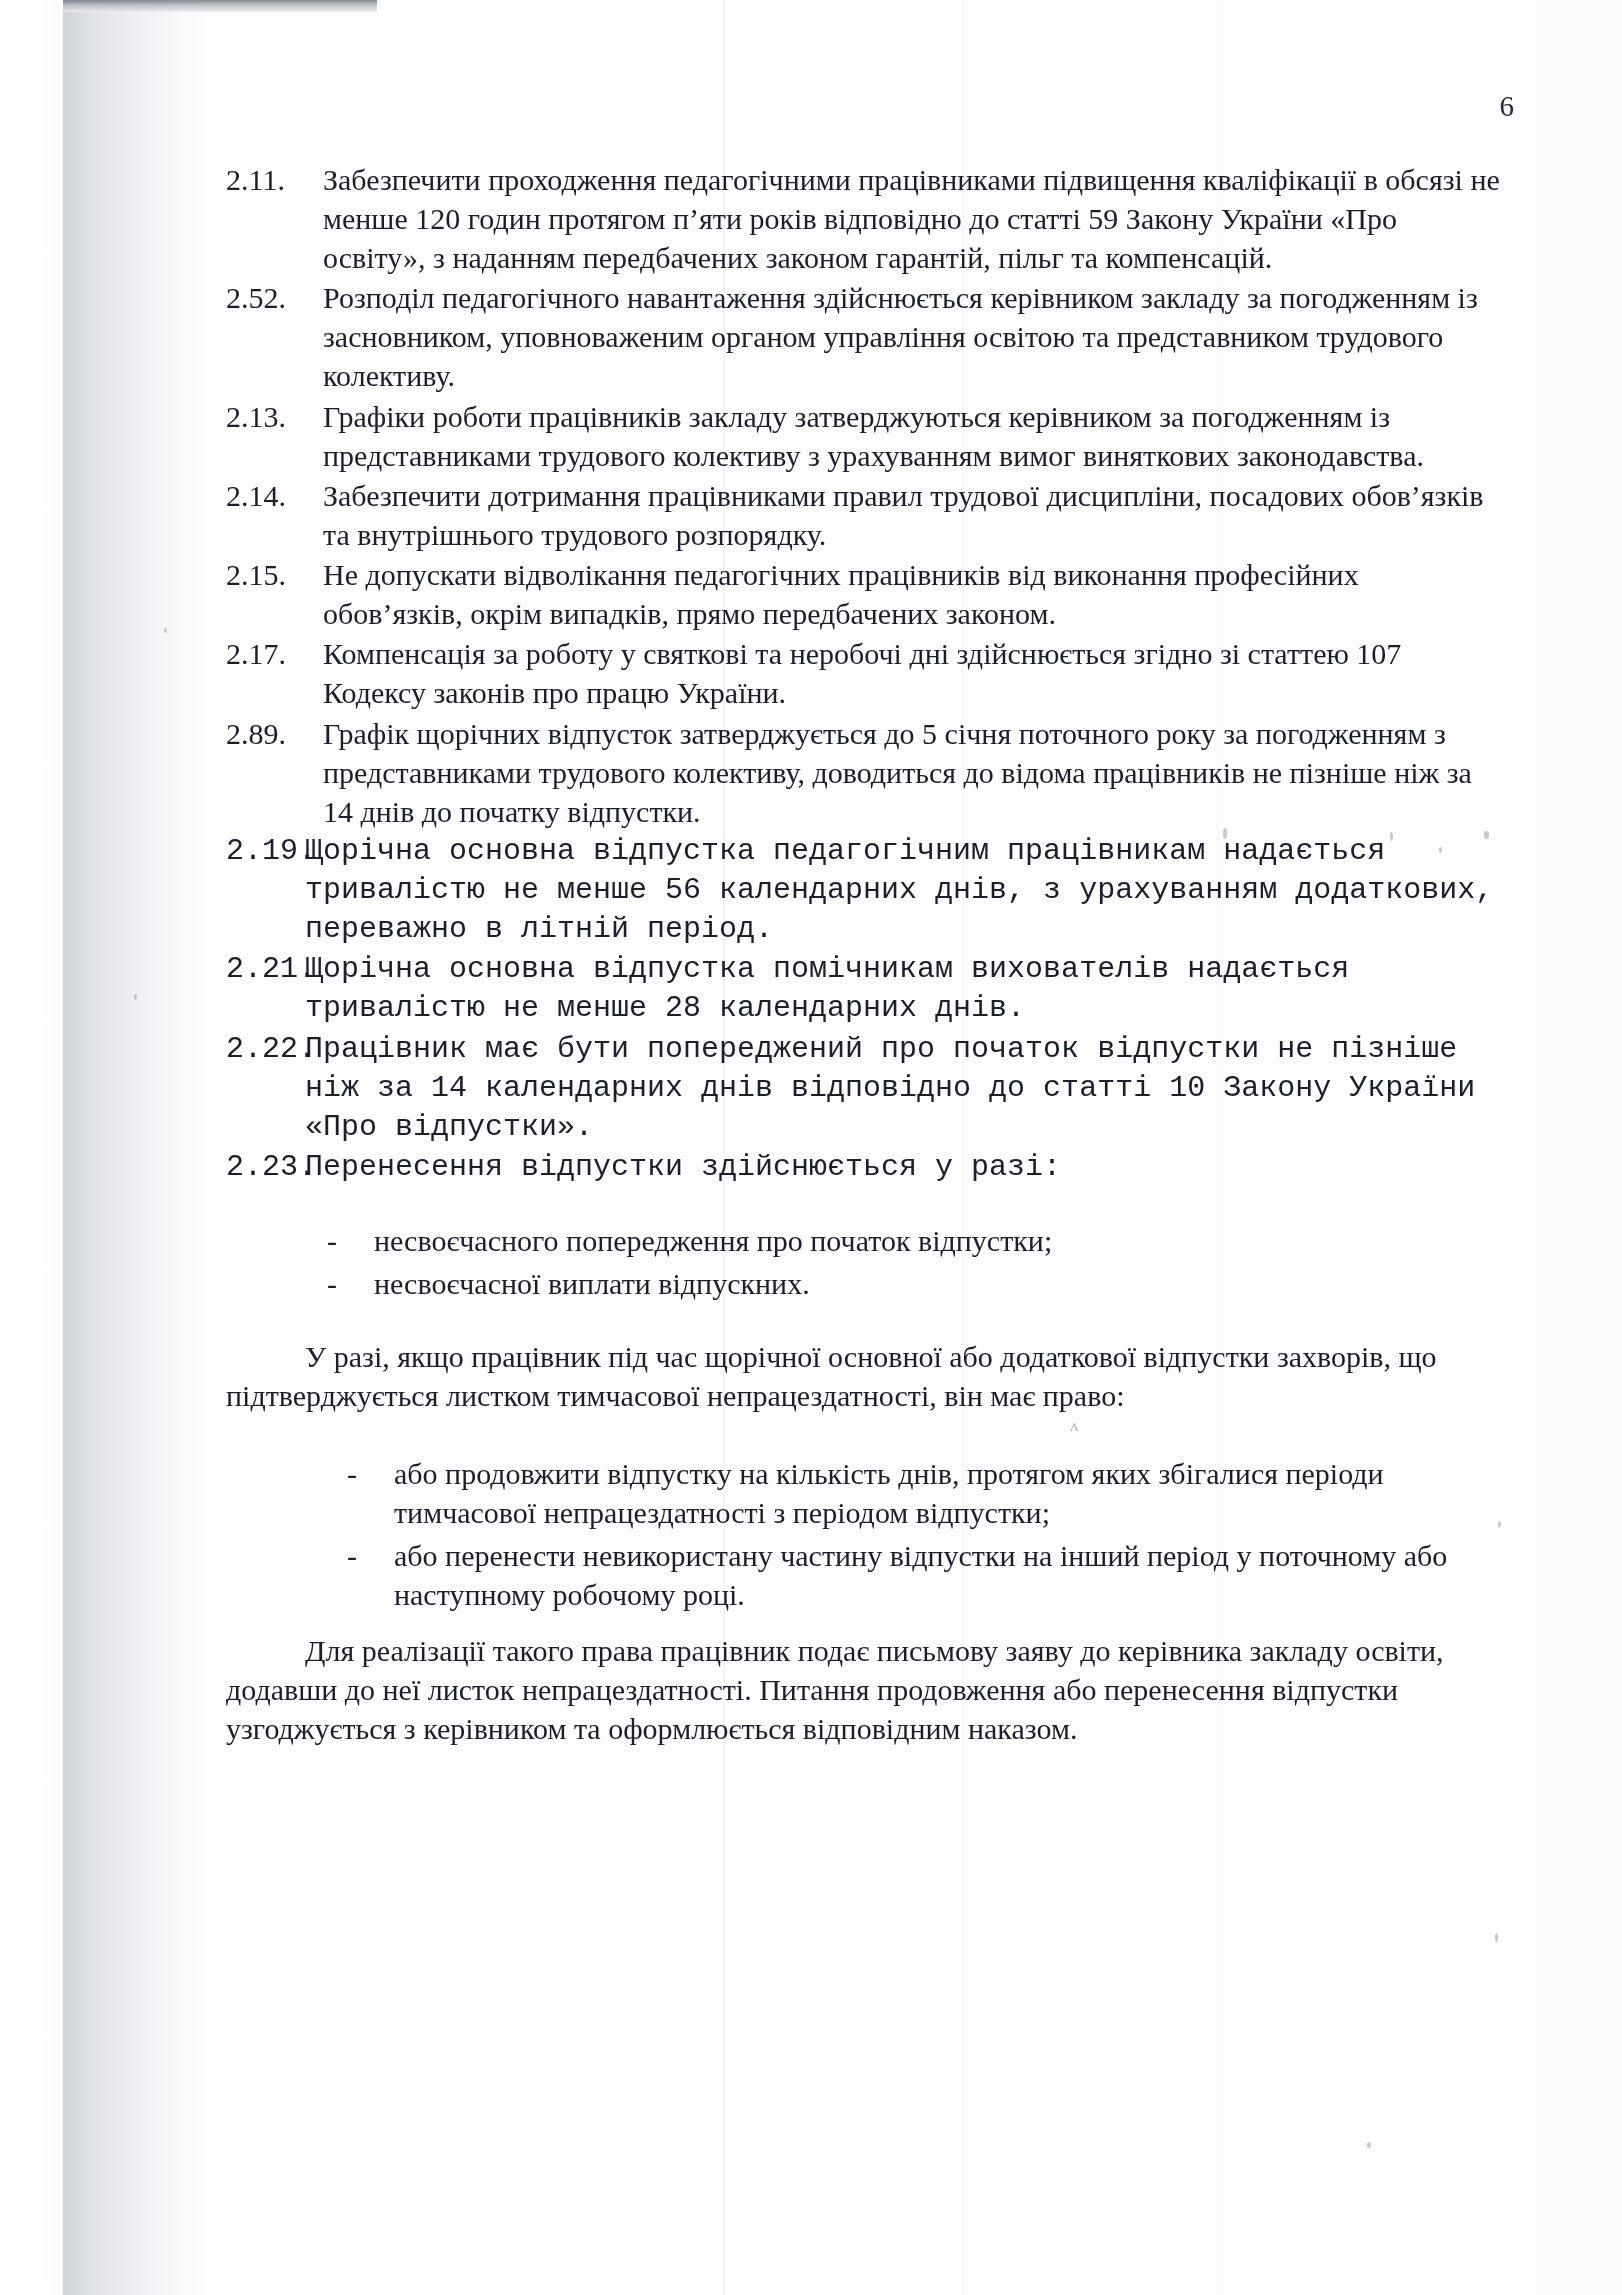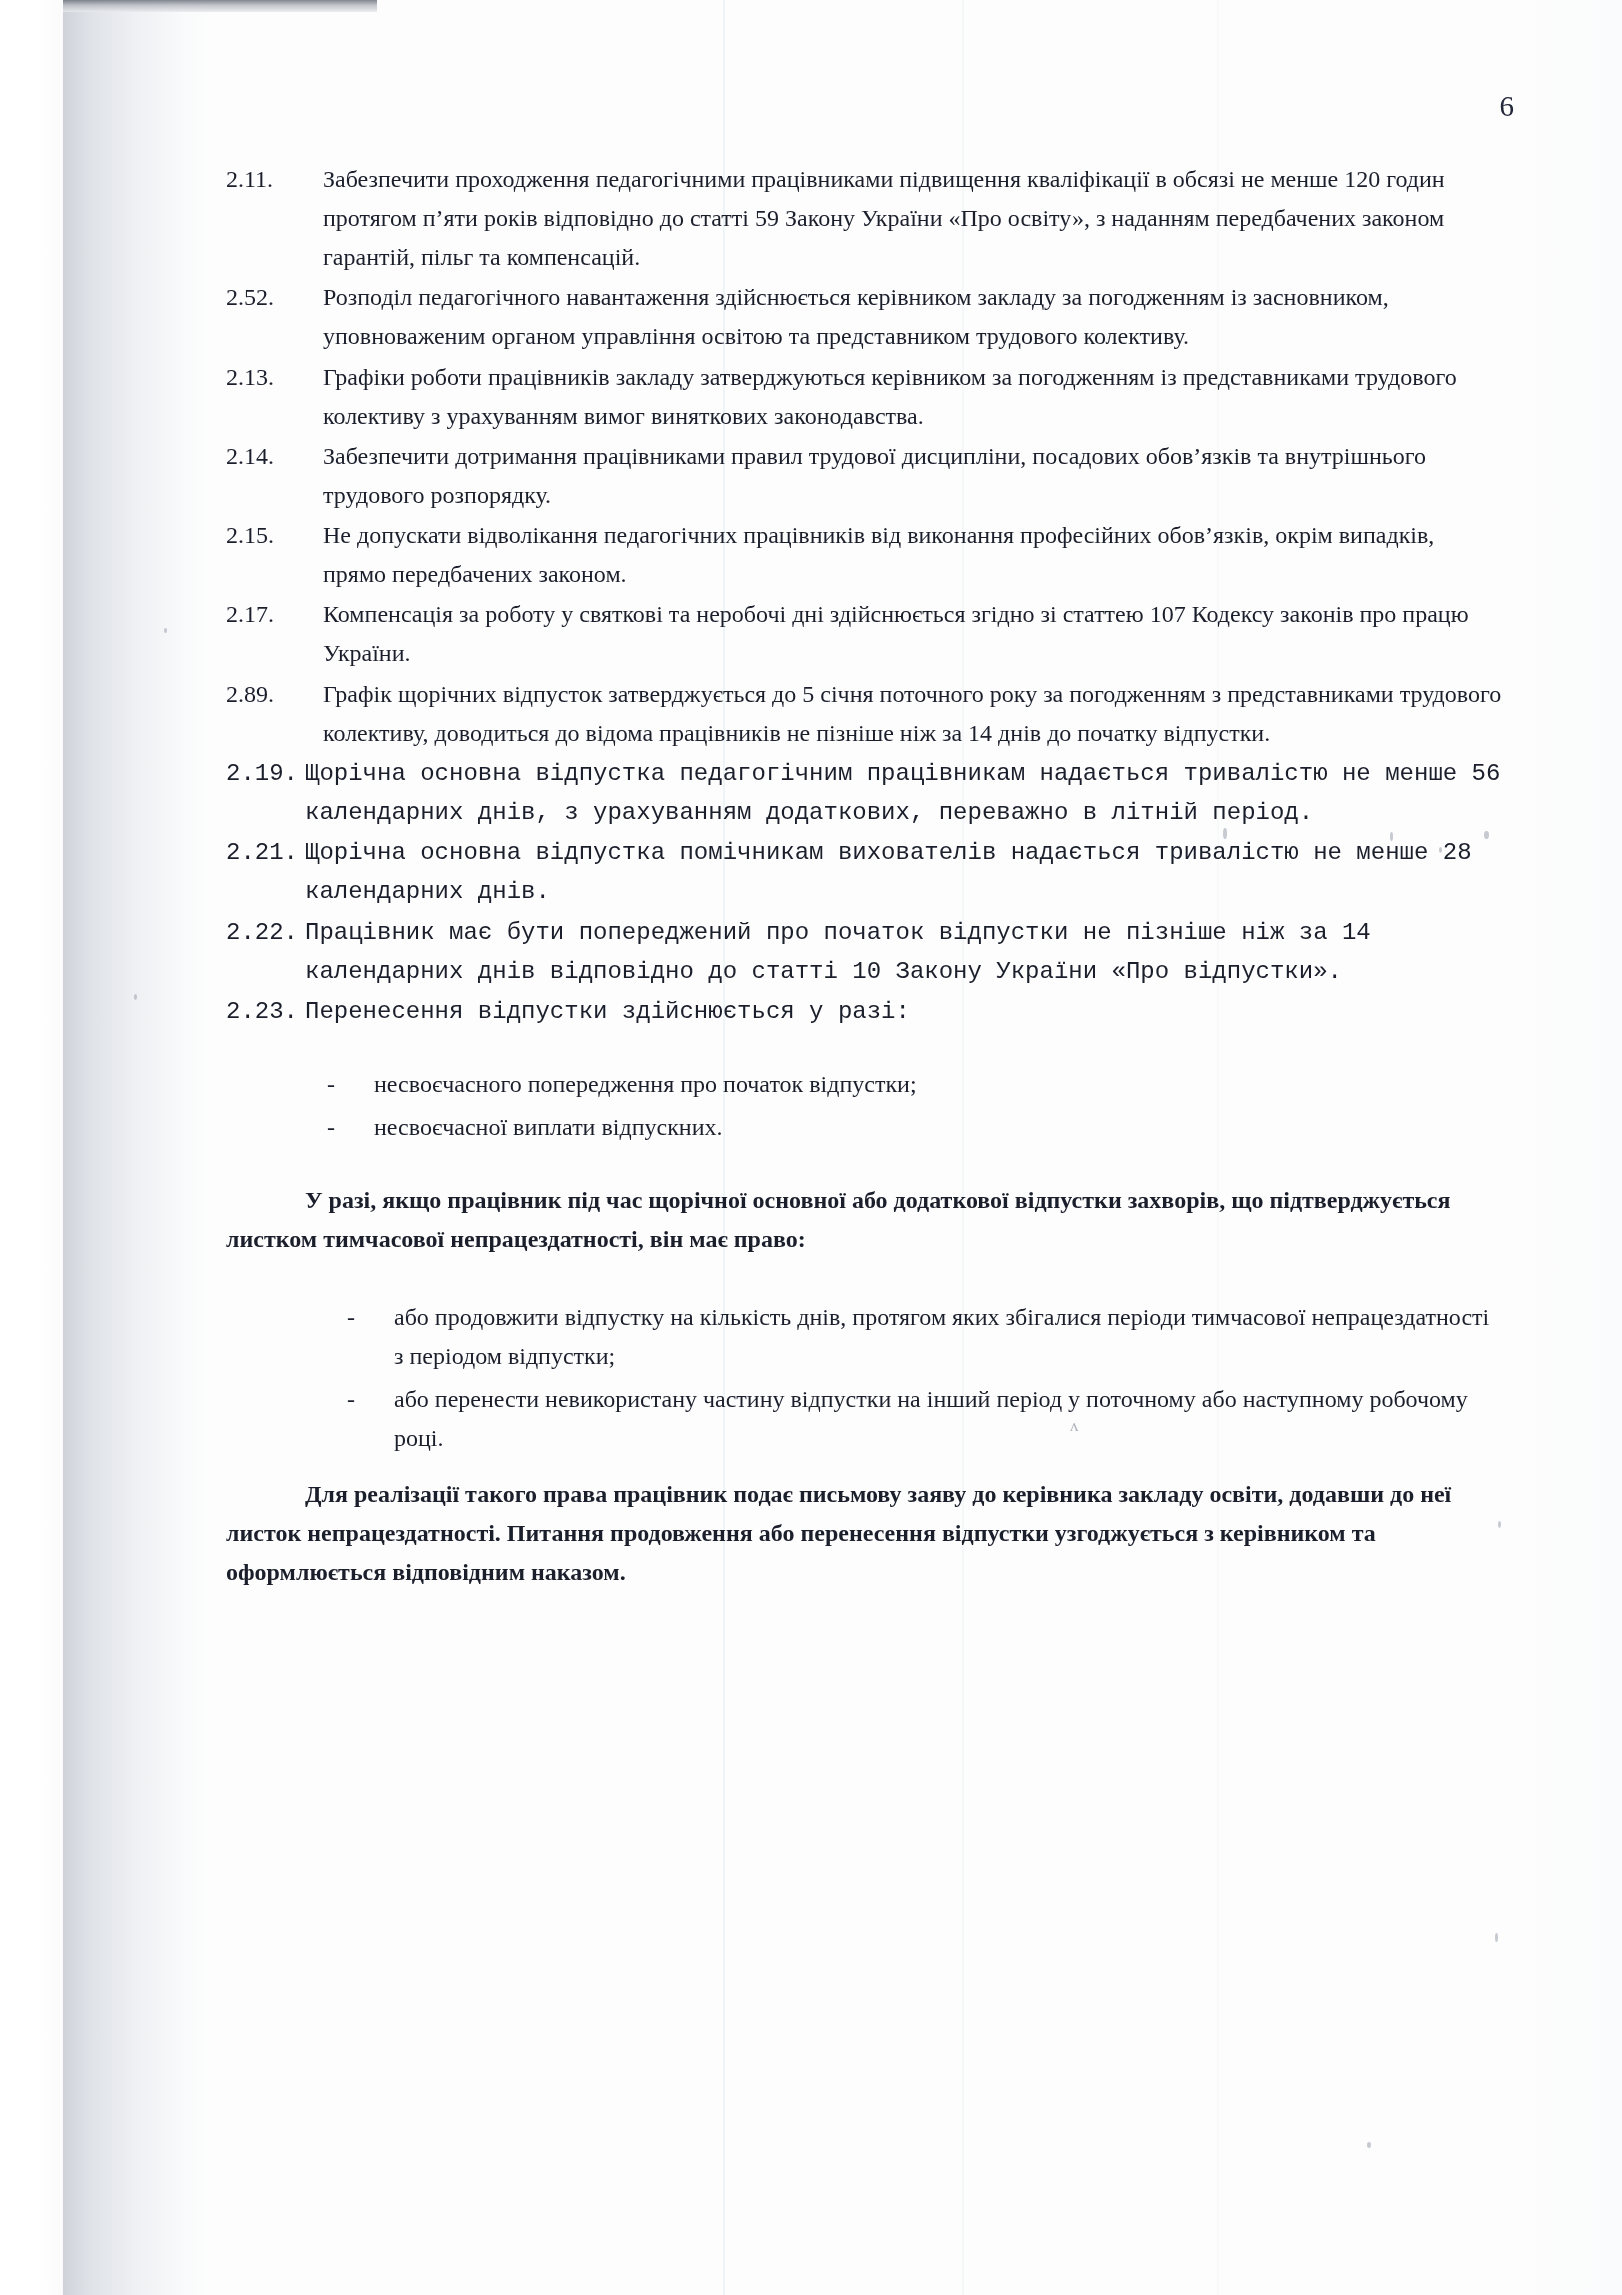--- a/index.html
+++ b/index.html
@@ -69,21 +69,21 @@
     line-height: 1;
     color: #23283a;
   }
 
   
   .content {
     position: absolute;
     left: 226px;
     top: 160px;
     width: 1276px;
-    font-size: 24px;
+    font-size: 30px;
     line-height: 39px;
   }
 
   
   .clause {
     position: relative;
     padding-left: 97px;
     margin: 0 0 1.3px 0;
     text-align: left;
   }
@@ -126,21 +126,20 @@
     position: absolute;
     left: 0;
     top: 0;
   }
 
   
   .para {
     margin: 34px 0 0 0;
     text-indent: 79px;
     text-align: left;
-    font-weight: bold;
   }
   .para.final {
     margin-top: 17px;
   }
 
   
   .speck {
     position: absolute;
     background: #9aa0ad;
     border-radius: 50%;

